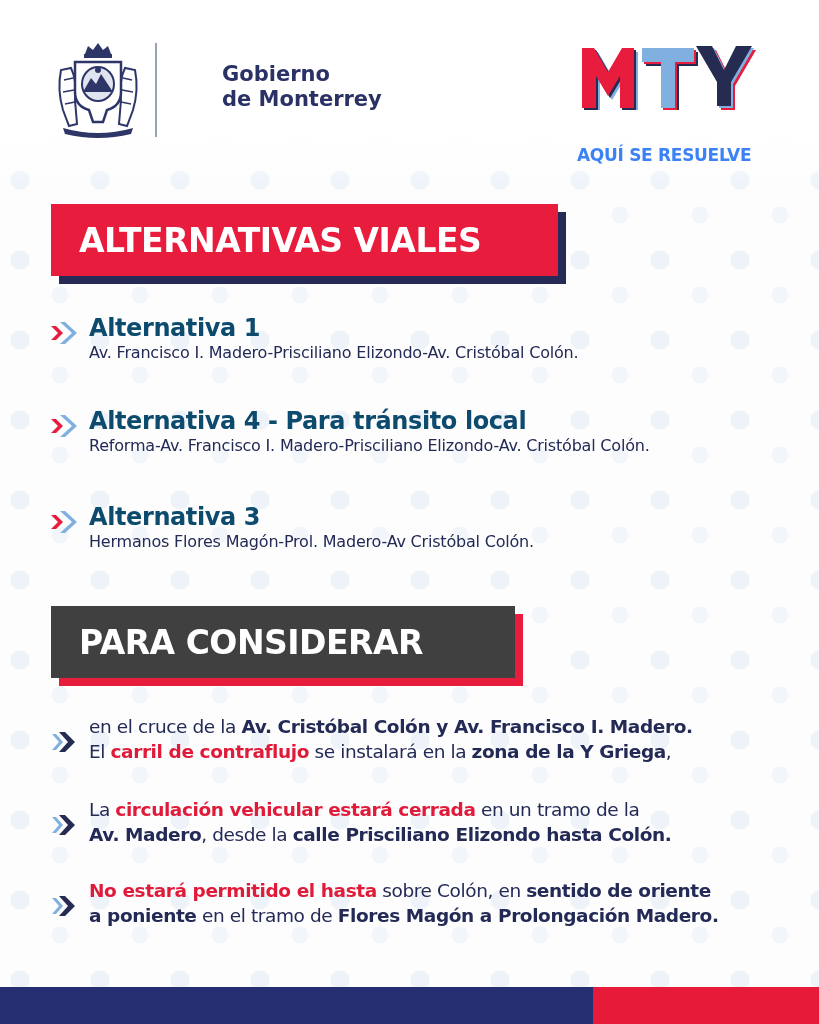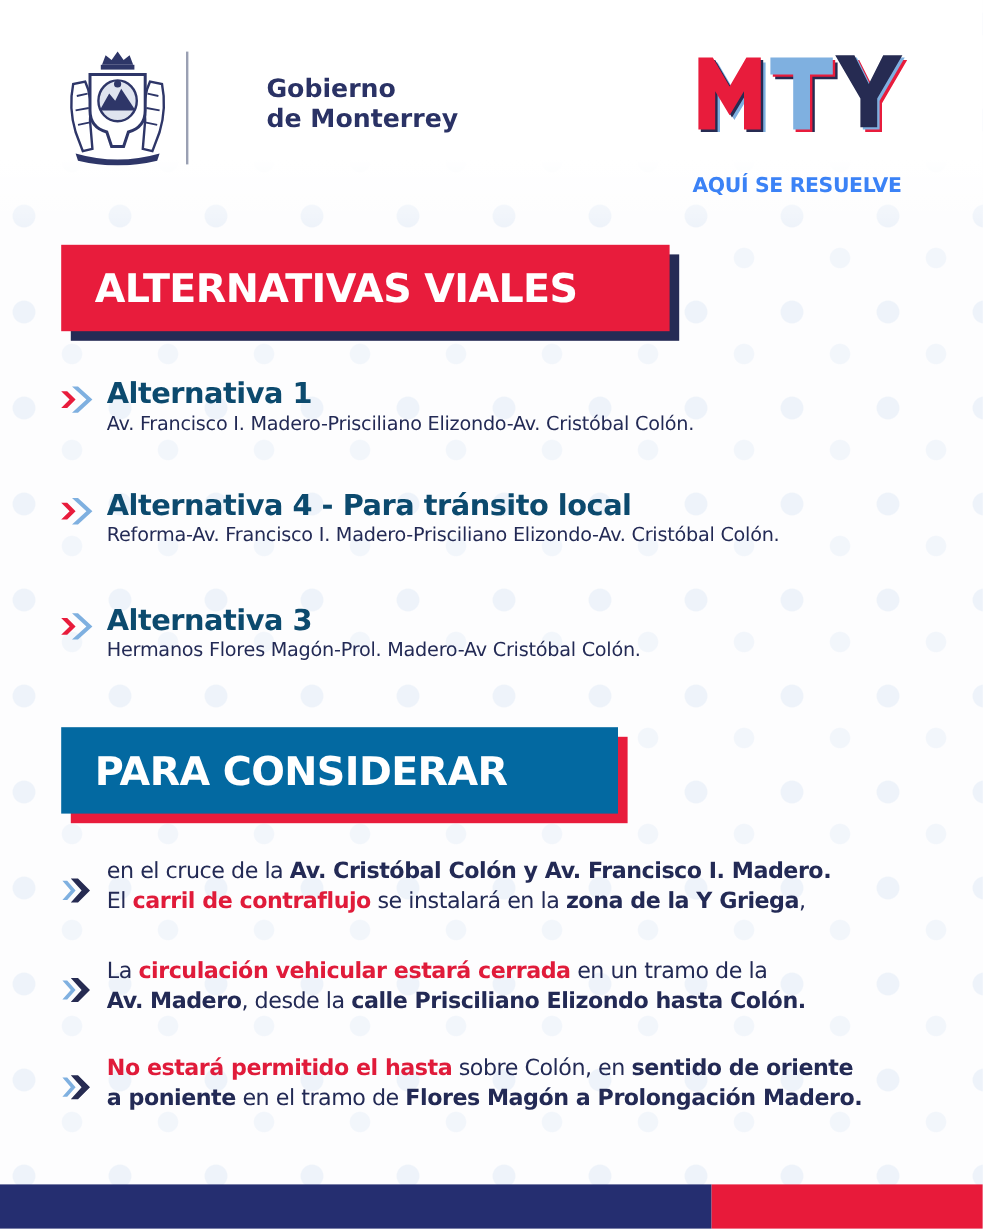--- a/index.html
+++ b/index.html
@@ -53,21 +53,21 @@
     }
     .banner .title {
       font-family: "DejaVu Sans", sans-serif; font-weight: bold;
       font-size: 33px; color: #ffffff; letter-spacing: -0.5px; white-space: nowrap;
     }
     .banner-alt { left: 51px; top: 204px; width: 507px; }
     .banner-alt .shadow { background: #252b55; }
     .banner-alt .face { background: #e81c3c; }
     .banner-cons { left: 51px; top: 606px; width: 464px; }
     .banner-cons .shadow { background: #e81c3c; }
-    .banner-cons .face { background: #0369a1; }
+    .banner-cons .face { background: #404040; }
     
     .alt-item { position: absolute; left: 50px; }
     .alt-item .chev { position: absolute; left: 0; top: 6px; width: 28px; height: 26px; }
     .alt-item .alt-title {
       position: absolute; left: 39px; top: 0;
       font-family: "DejaVu Sans", sans-serif; font-weight: bold;
       font-size: 24px; color: #0c4a6e; white-space: nowrap; letter-spacing: -0.4px;
     }
     .alt-item .alt-desc {
       position: absolute; left: 39px; top: 29px;

